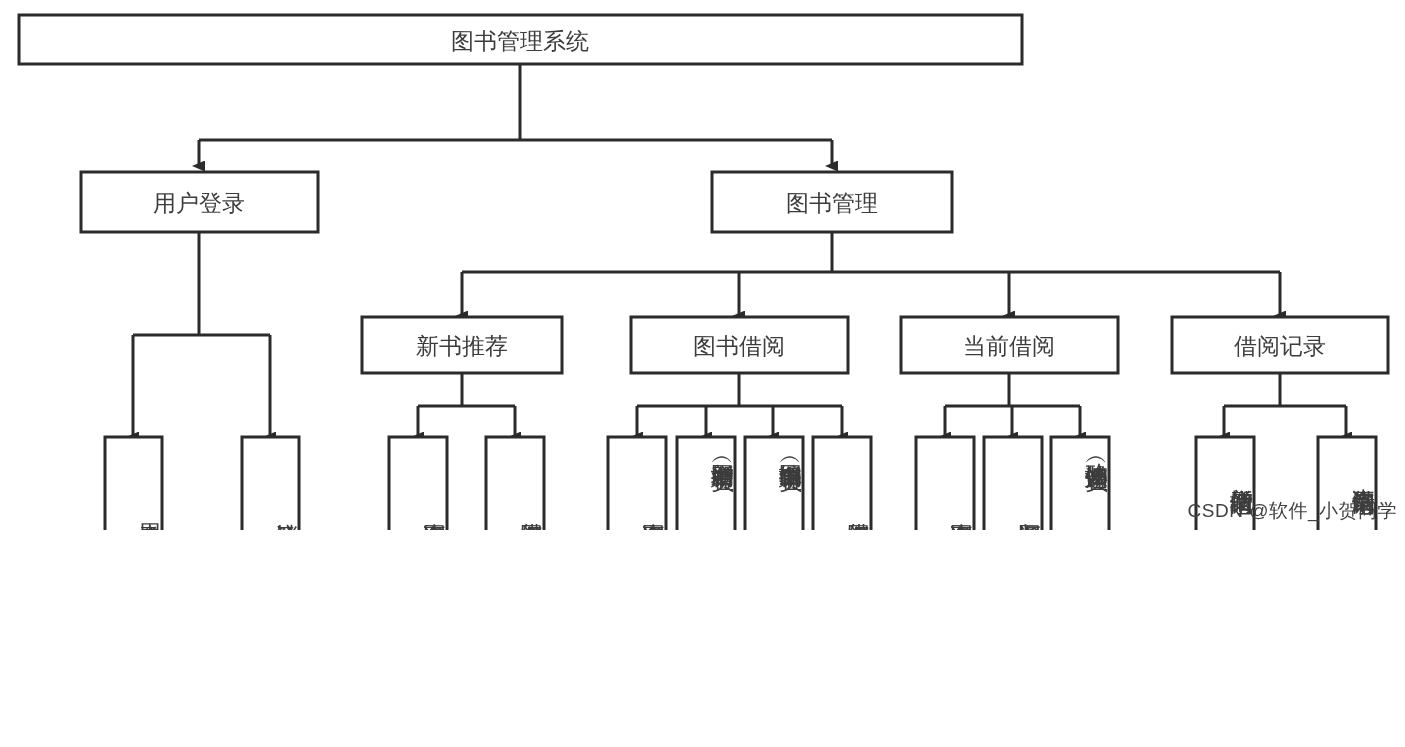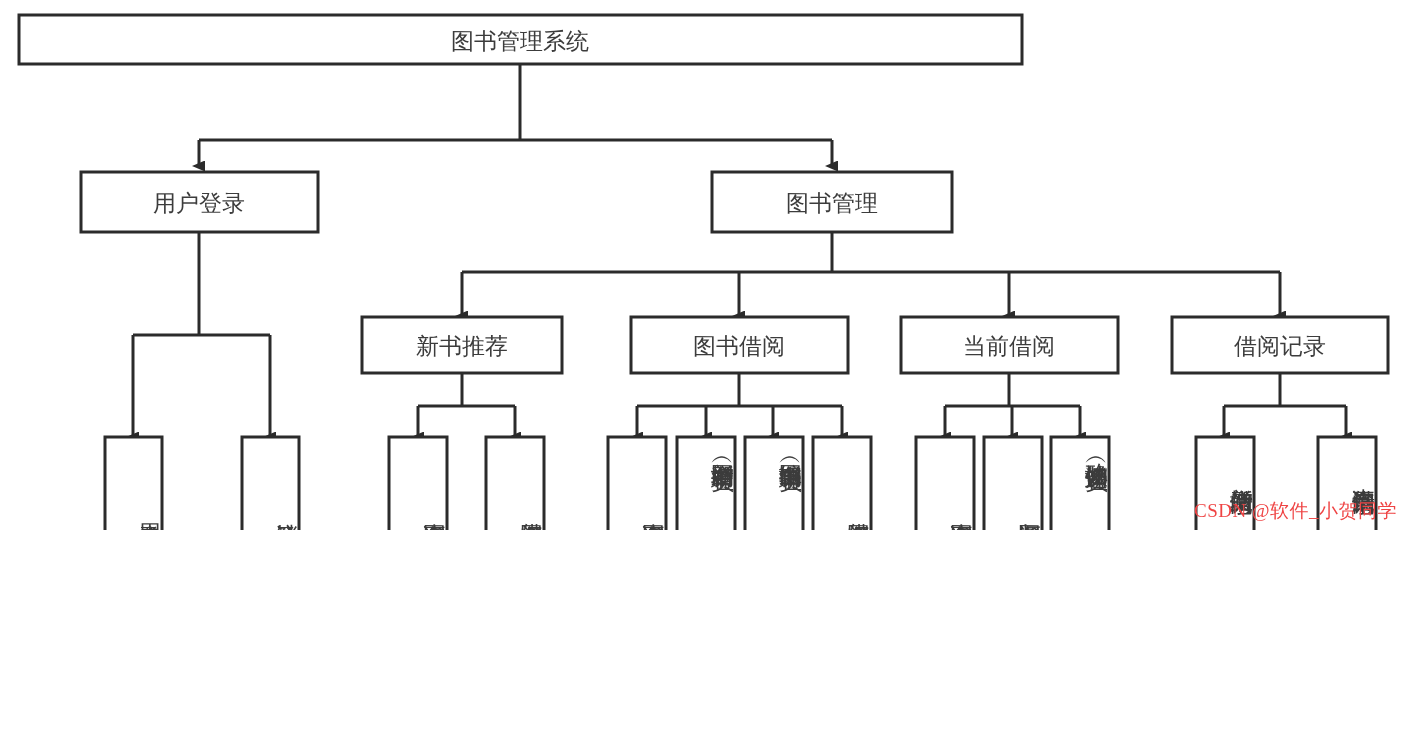--- a/index.html
+++ b/index.html
@@ -56,23 +56,23 @@
     color: #3c3c3c;
     letter-spacing: 1px;
     text-align: center;
     white-space: nowrap;
     pointer-events: none;
   }
   .watermark {
     position: absolute;
     right: 8px;
     bottom: 6px;
-    font-family: Liberation Serif, serif;
+    font-family: Liberation Sans, sans-serif;
     font-size: 19px;
-    color: #ef4444;
+    color: #404040;
     white-space: nowrap;
     letter-spacing: 0.5px;
   }
 </style>
 </head>
 <body>
 
 <div id="diagram-root">
 
   <svg class="flow" viewBox="0 0 1405 747">

